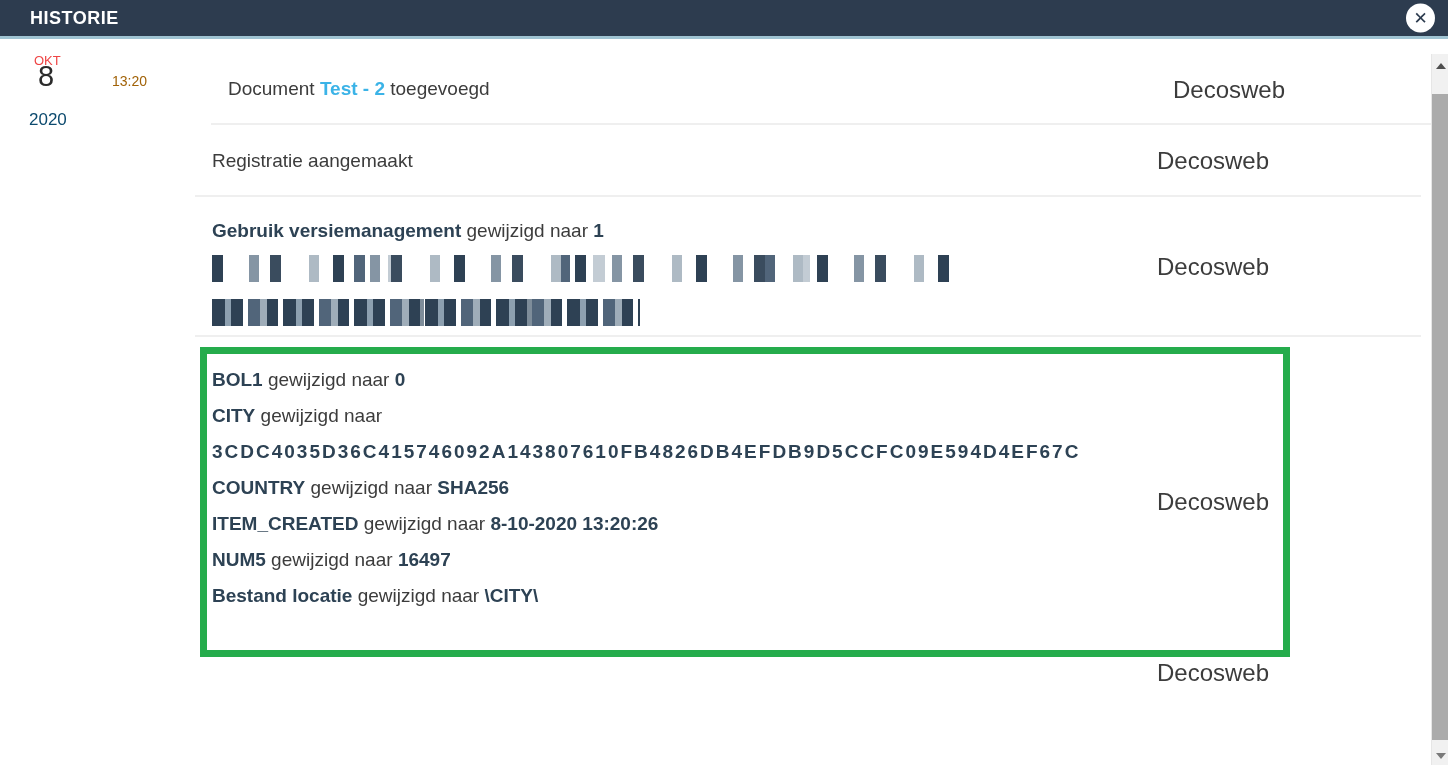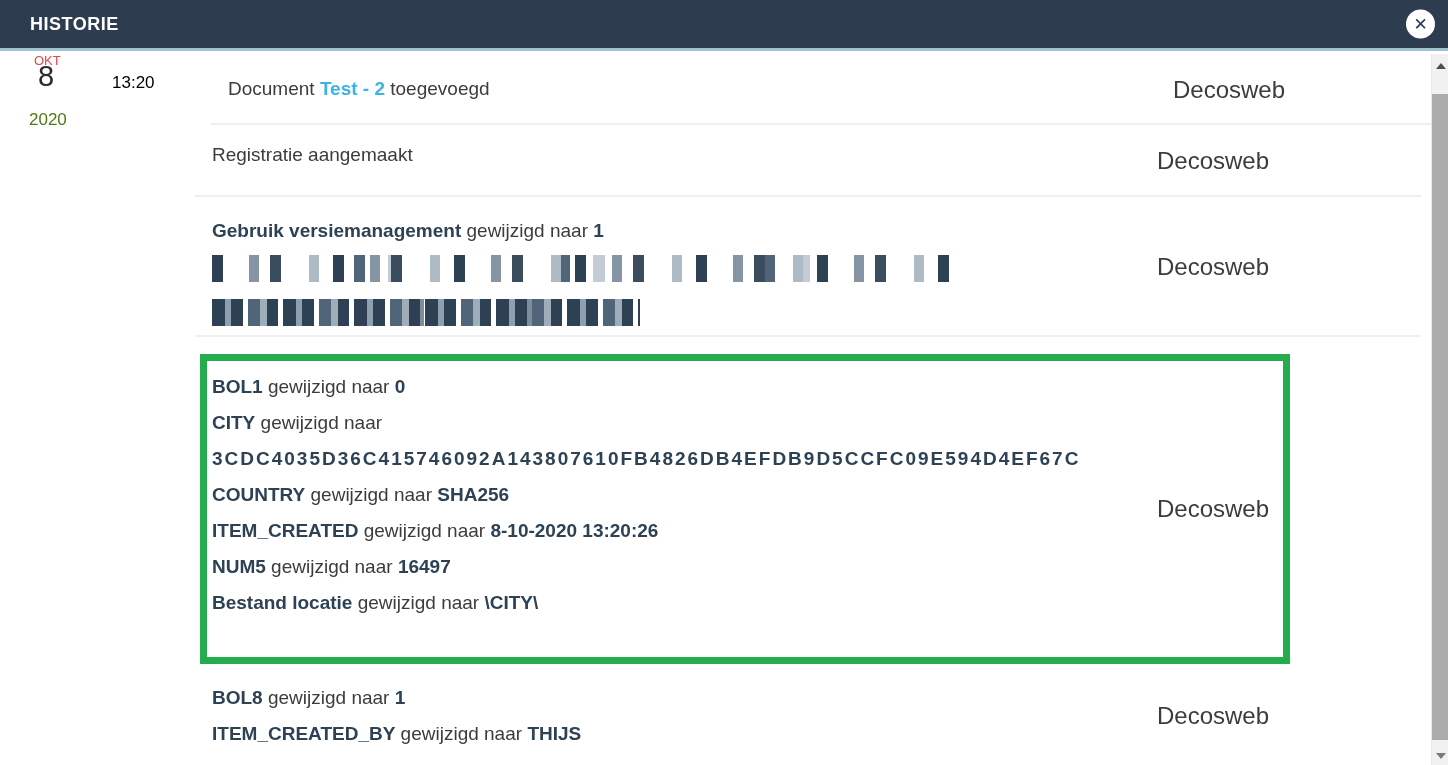--- a/index.html
+++ b/index.html
@@ -3,49 +3,49 @@
 <meta charset="utf-8">
 <style>
   * { margin:0; padding:0; box-sizing:border-box; }
   html,body { width:1448px; height:765px; overflow:hidden; }
   body {
     font-family:"Liberation Sans","DejaVu Sans",sans-serif;
     background:#ffffff; color:#3c3c3c; position:relative;
   }
   
   .modal-header {
-    position:absolute; top:0; left:0; width:1448px; height:51px;
+    position:absolute; top:0; left:0; width:1448px; height:39px;
     background:#2d3c4f; border-bottom:3px solid #9fc3d2;
     display:flex; align-items:center;
   }
   .modal-title {
     color:#ffffff; font-weight:bold; font-size:18px;
     letter-spacing:.5px; margin-left:30px;
   }
   .close-btn {
     position:absolute; right:13px; top:50%; transform:translateY(-50%);
     width:29px; height:29px; border-radius:50%; background:#ffffff;
     display:flex; align-items:center; justify-content:center; cursor:pointer;
   }
   .close-btn .x {
     color:#2d3c4f; font-size:17px; font-weight:bold; line-height:1;
     font-family:"DejaVu Sans",sans-serif;
   }
   
   .date-month { position:absolute; left:34px; top:53px; font-size:13px; color:#ef4444; }
   .date-day   { position:absolute; left:38px; top:60px; font-size:29px; color:#2b2b2b; }
-  .date-year  { position:absolute; left:29px; top:110px; font-size:17px; color:#4d7c0f; }
-  .time-label { position:absolute; left:112px; top:73px; font-size:17px; color:#000000; }
+  .date-year  { position:absolute; left:29px; top:110px; font-size:17px; color:#0c4a6e; }
+  .time-label { position:absolute; left:112px; top:73px; font-size:14px; color:#a16207; }
   
   .history-list { position:absolute; top:54px; left:0; width:1431px; }
   .entry { position:relative; width:100%; }
   .entry:nth-child(1){ height:71px;  padding-top:17px;margin-left:16px; }
-  .entry:nth-child(2){ height:72px;  padding-top:12px; }
+  .entry:nth-child(2){ height:72px;  padding-top:18px; }
   .entry:nth-child(3){ height:140px; padding-top:16px; }
-  .entry:nth-child(4){ margin-top:17px; height:310px; padding:15px 0 7px 0; }
+  .entry:nth-child(4){ margin-top:10px; height:310px; padding:15px 0 7px 0; }
   .entry:nth-child(5){ margin-top:6px;  padding:10px 0 9px 0; }
   .entry:nth-child(-n+3)::after{
     content:""; position:absolute; left:195px; right:10px; bottom:0;
     border-bottom:2px solid #efefef;
   }
   .entry-content { margin-left:212px; margin-right:300px; position:relative; z-index:2; }
   .line { font-size:19px; line-height:36px; white-space:nowrap; }
   .line.wide { letter-spacing:2px; }
   .seg-normal { color:#3c3c3c; }
   .seg-bold   { color:#2d4254; font-weight:bold; }
@@ -145,24 +145,20 @@
         <div class="line"><span class="seg-bold">CITY</span><span class="seg-normal"> gewijzigd naar</span></div>
         <div class="line wide"><span class="seg-bold">3CDC4035D36C415746092A143807610FB4826DB4EFDB9D5CCFC09E594D4EF67C</span></div>
         <div class="line"><span class="seg-bold">COUNTRY</span><span class="seg-normal"> gewijzigd naar </span><span class="seg-bold">SHA256</span></div>
         <div class="line"><span class="seg-bold">ITEM_CREATED</span><span class="seg-normal"> gewijzigd naar </span><span class="seg-bold">8-10-2020 13:20:26</span></div>
         <div class="line"><span class="seg-bold">NUM5</span><span class="seg-normal"> gewijzigd naar </span><span class="seg-bold">16497</span></div>
         <div class="line"><span class="seg-bold">Bestand locatie</span><span class="seg-normal"> gewijzigd naar </span><span class="seg-bold">\CITY\</span></div>
       </div>
       <div class="entry-source">Decosweb</div>
     </div>
     <div class="entry">
-      <div class="entry-content">
-        <div class="line"><span class="seg-bold">BOL8</span><span class="seg-normal"> gewijzigd naar </span><span class="seg-bold">1</span></div>
-        <div class="line"><span class="seg-bold">ITEM_CREATED_BY</span><span class="seg-normal"> gewijzigd naar </span><span class="seg-bold">THIJS</span></div>
-      </div>
       <div class="entry-source">Decosweb</div>
     </div>
   </div>
 
 <div class="scrollbar">
   <div class="scroll-up"></div>
   <div class="scroll-thumb"></div>
   <div class="scroll-down"></div>
 </div>
 

